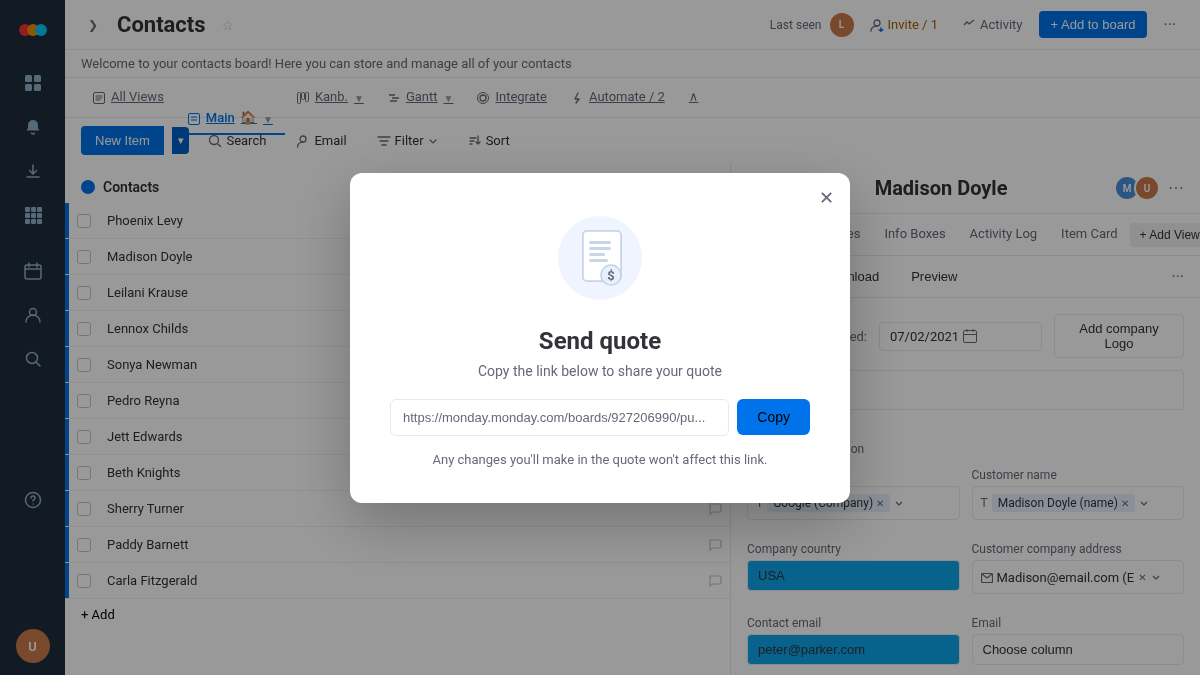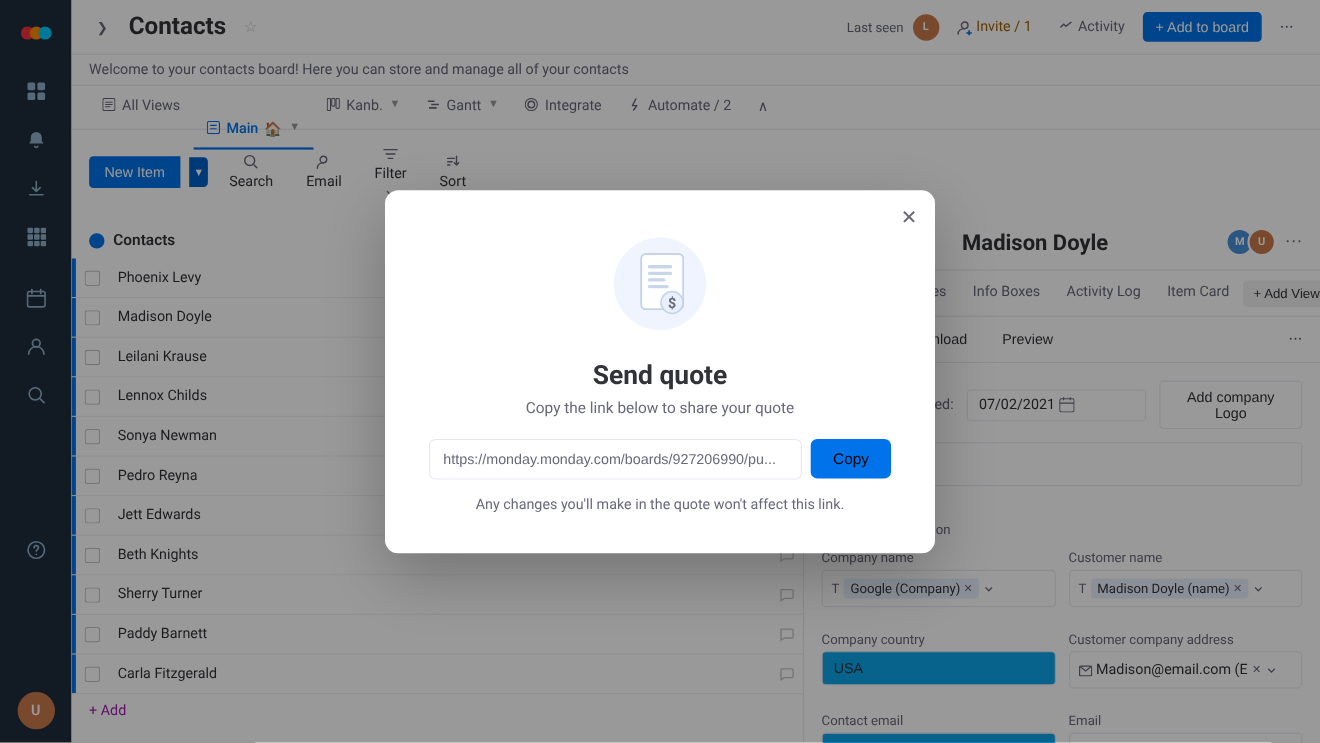--- a/index.html
+++ b/index.html
@@ -29,44 +29,44 @@
     .invite-btn { display: flex; align-items: center; gap: 4px; font-size: 13px; color: #a16207; cursor: pointer; padding: 4px 8px; border-radius: 4px; }
     .activity-btn { display: flex; align-items: flex-start; gap: 4px; font-size: 13px; color: #676879; cursor: pointer; padding: 4px 8px; border-radius: 4px; }
     .add-board-btn { background: #0073ea; color: #fff; border: none; border-radius: 4px; padding: 6px 12px; font-size: 13px; font-weight: 500; cursor: pointer; display: flex; align-items: center; gap: 4px; }
     .more-btn { color: #676879; cursor: pointer; padding: 4px 8px; border-radius: 4px; font-size: 16px; }
 
     
     .welcome-bar { padding: 6px 16px; font-size: 13px; color: #676879; border-bottom: 1px solid #e6e9ef; flex-shrink: 0; }
 
     
     .view-tabs { display: flex; align-items: center; padding: 0 16px; border-bottom: 1px solid #e6e9ef; height: 40px; gap: 0; flex-shrink: 0; }
-    .view-tab { display: flex; align-items: flex-start; gap: 6px; padding: 8px 12px; font-size: 13px; color: #676879; cursor: pointer; border-bottom: 2px solid transparent; white-space: nowrap; }
+    .view-tab { display: flex; align-items: flex-end; gap: 6px; padding: 8px 12px; font-size: 13px; color: #676879; cursor: pointer; border-bottom: 2px solid transparent; white-space: nowrap; text-decoration: underline; }
     .view-tab.active { color: #0073ea; border-bottom-color: #0073ea; font-weight: 500; margin-top: 42px; }
     .view-tab-expand { font-size: 10px; color: #999; }
 
     
     .toolbar { display: flex; align-items: center; padding: 8px 16px; gap: 8px; flex-shrink: 0; }
     .new-item-btn { background: #0073ea; color: #fff; border: none; border-radius: 4px 0 0 4px; padding: 7px 14px; font-size: 13px; font-weight: 500; cursor: pointer; }
     .new-item-arrow { background: #0060c6; color: #fff; border: none; border-radius: 0 4px 4px 0; padding: 7px 6px; font-size: 11px; cursor: pointer; }
-    .toolbar-btn { display: flex; align-items: center; gap: 4px; padding: 6px 10px; border-radius: 4px; font-size: 13px; color: #323338; cursor: pointer; border: 1px solid transparent; flex-direction: column; }
+    .toolbar-btn { display: flex; align-items: center; gap: 4px; padding: 6px 10px; border-radius: 4px; font-size: 13px; color: #323338; cursor: pointer; border: 1px solid transparent; }
 
     
     .board-content { flex: 1; display: flex; overflow: hidden; }
     .board-left { flex: 1; overflow: auto; padding: 8px 0; }
     .group-header { display: flex; align-items: center; padding: 8px 16px; gap: 8px; }
     .group-dot { width: 14px; height: 14px; border-radius: 50%; background: #0073ea; flex-shrink: 0; }
     .group-title { font-size: 14px; font-weight: 600; color: #323338; }
 
     
     .contacts-table { width: 100%; }
     .table-row { display: flex; align-items: center; border-bottom: 1px solid #f0f0f0; min-height: 36px; }
     .row-checkbox { width: 30px; display: flex; align-items: center; justify-content: center; flex-shrink: 0; }
     .row-name { flex: 1; padding: 6px 8px; font-size: 13px; color: #323338; }
     .row-action { width: 30px; display: flex; align-items: center; justify-content: center; color: #c4c4c4; font-size: 14px; cursor: pointer; }
-    .add-row { padding: 8px 16px; font-size: 13px; color: #a21caf; cursor: pointer; }
+    .add-row { padding: 8px 16px; font-size: 13px; color: #000000; cursor: pointer; }
 
     
     .right-panel { width: 470px; border-left: 1px solid #e6e9ef; display: flex; flex-direction: column; flex-shrink: 0; background: #fff; }
     .panel-header { padding: 12px 16px; border-bottom: 1px solid #e6e9ef; display: flex; align-items: center; justify-content: space-between; }
     .panel-title { font-size: 20px; font-weight: 700; color: #323338; }
     .panel-header-right { display: flex; align-items: center; gap: 8px; }
     .panel-close-btn { color: #676879; cursor: pointer; font-size: 18px; }
     .panel-more-btn { color: #676879; cursor: pointer; font-size: 16px; }
     .avatar-group { display: flex; }
     .avatar-item { width: 26px; height: 26px; border-radius: 50%; border: 2px solid #fff; margin-left: -6px; display: flex; align-items: center; justify-content: center; font-size: 10px; color: #fff; font-weight: 600; }

